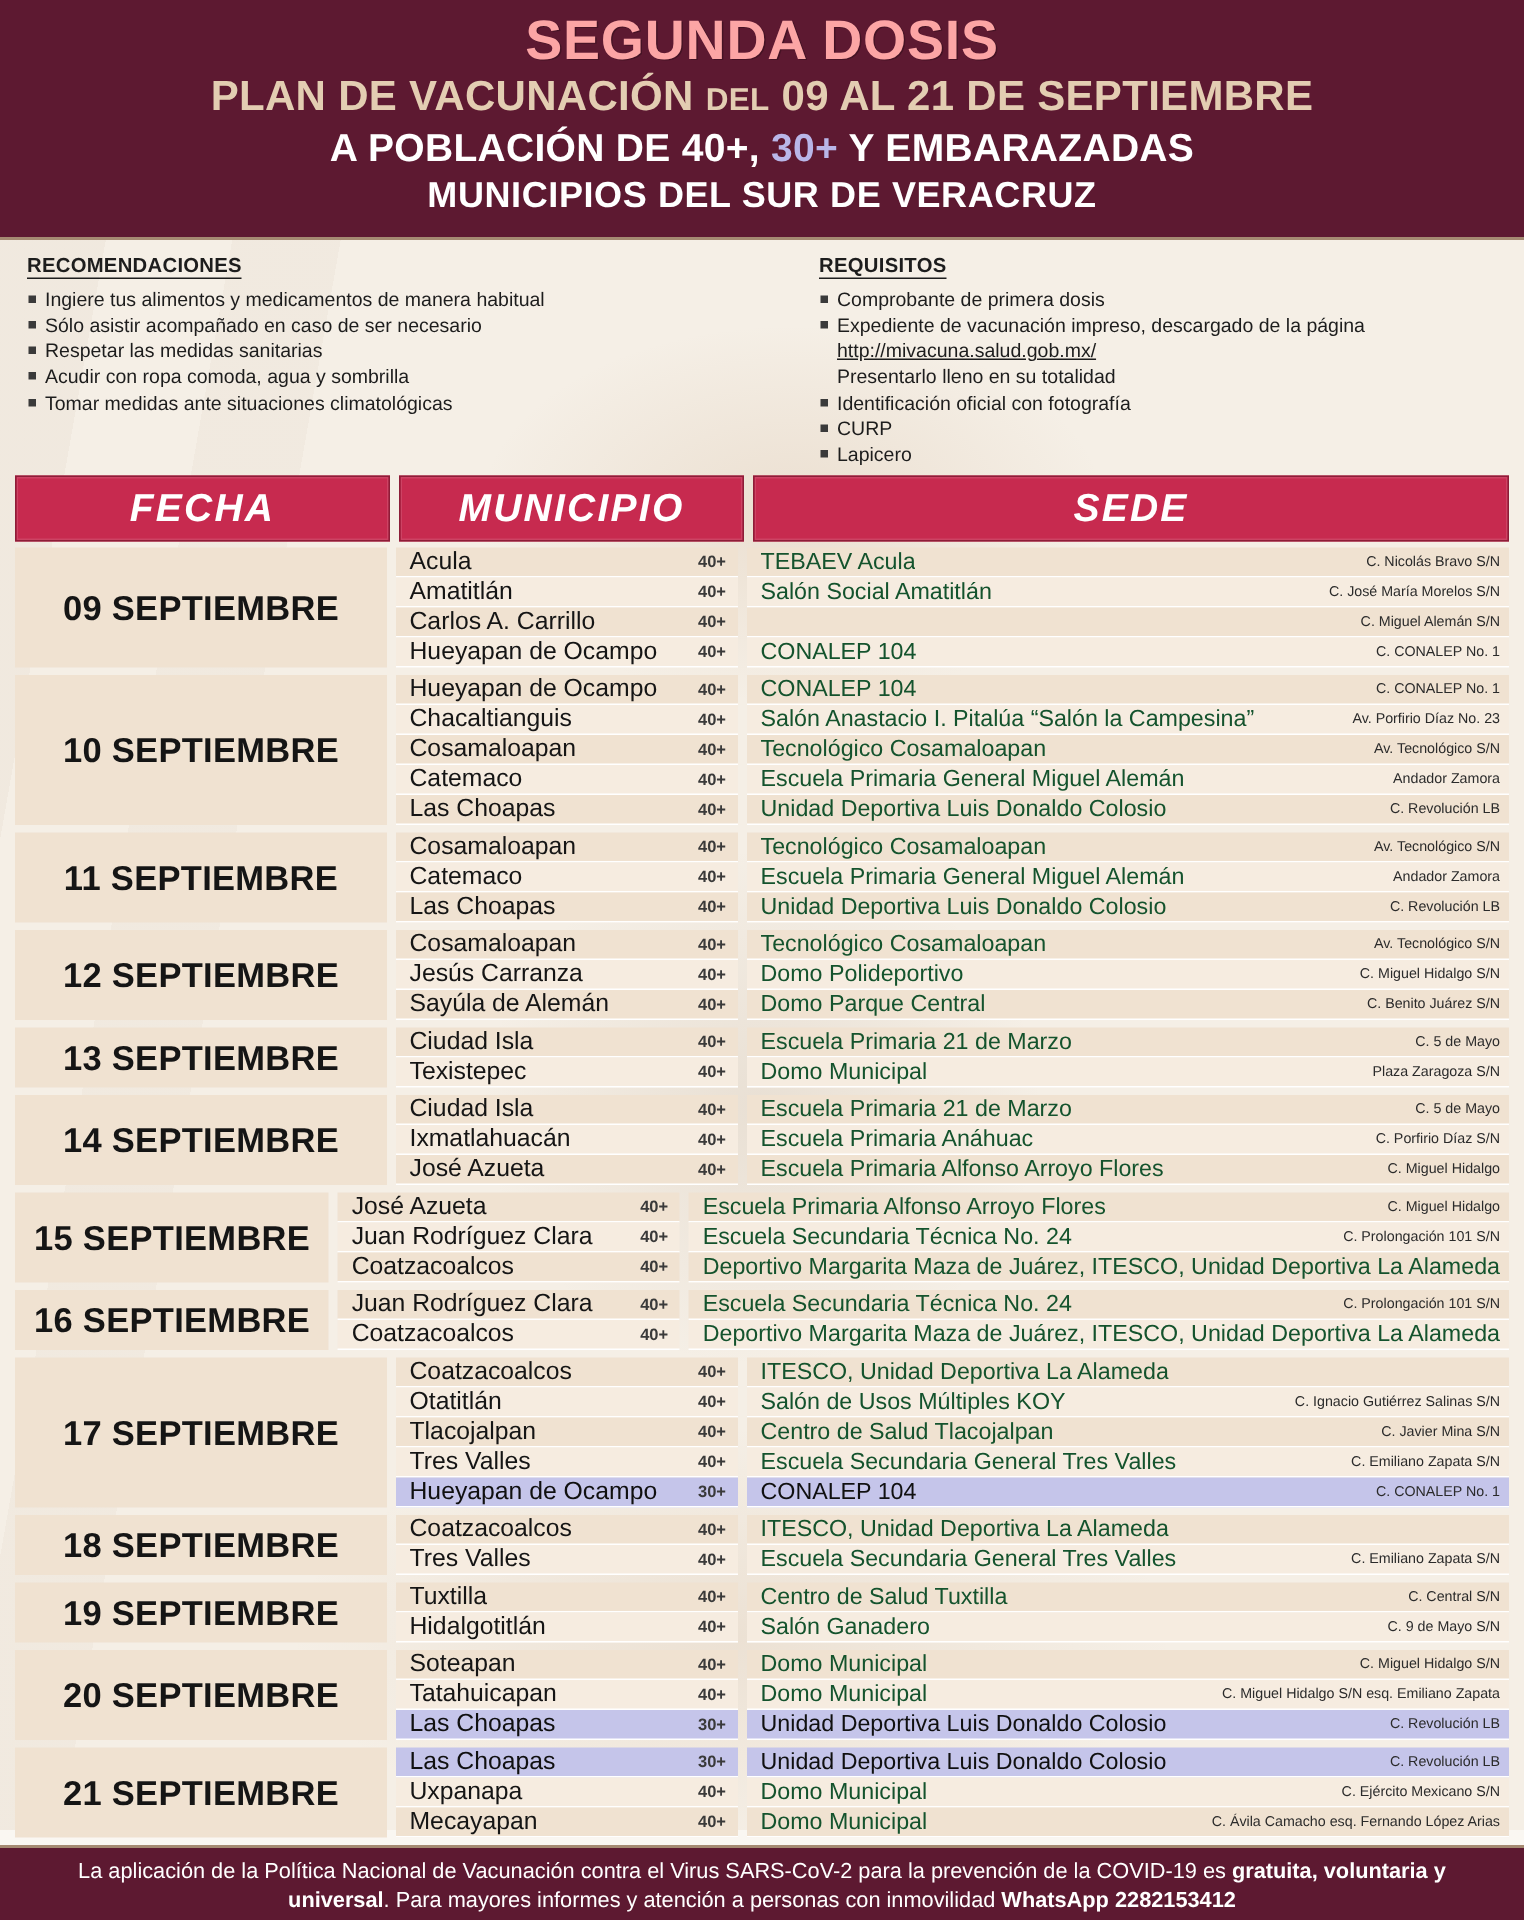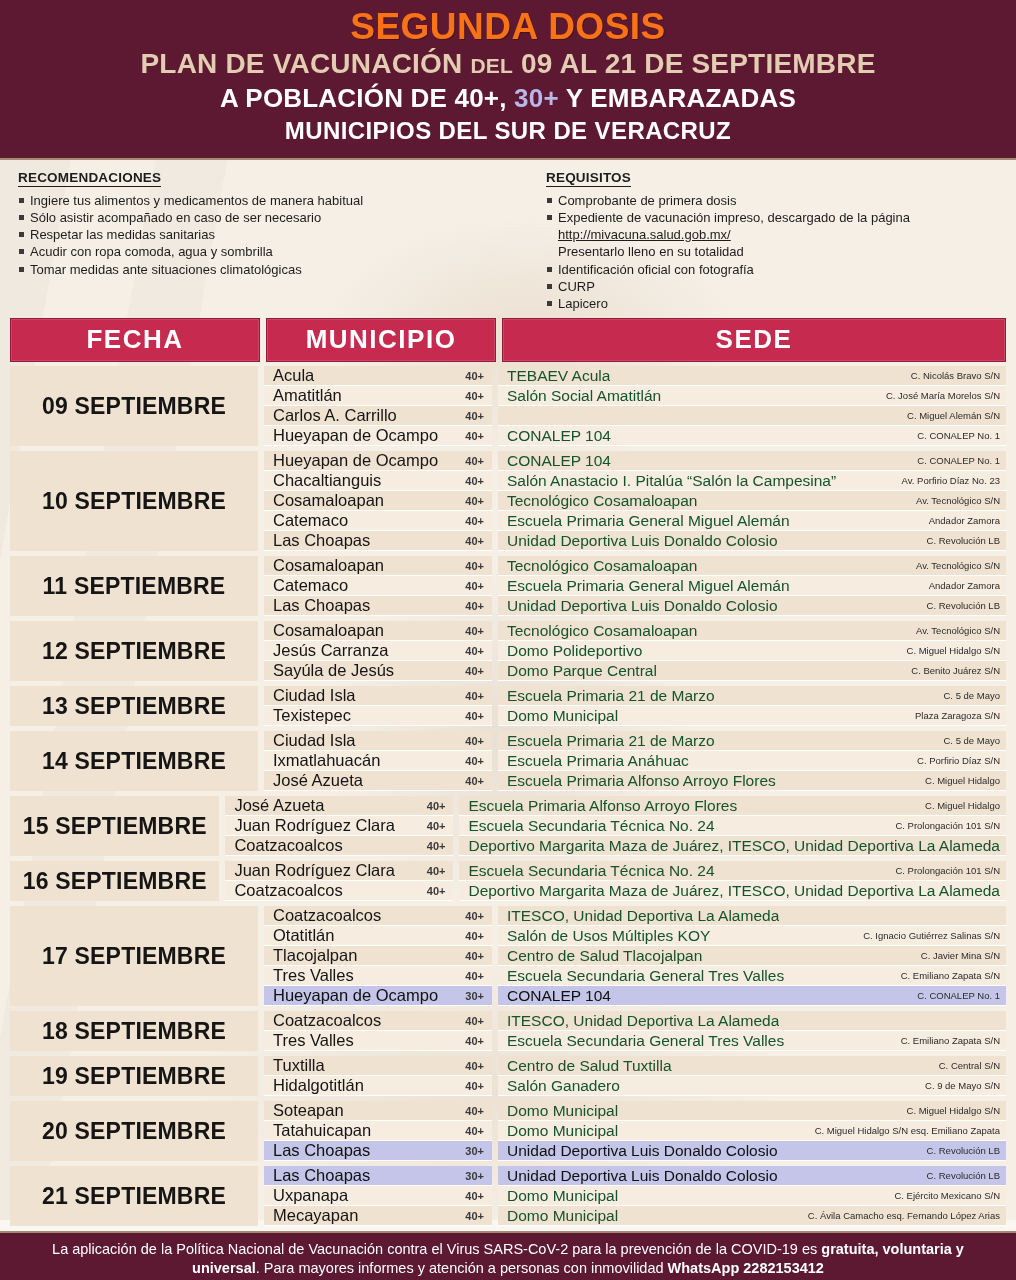--- a/index.html
+++ b/index.html
@@ -26,21 +26,21 @@
 
   
   .hdr{
     position:relative;z-index:3;
     background:#5d1931;
     padding:8px 0 12px;
     text-align:center;
     box-shadow:0 2px 0 #a58a72;
   }
   .hdr .l1{
-    font-size:37px;font-weight:bold;color:#f97316;
+    font-size:37px;font-weight:bold;color:#fca5a5;
     letter-spacing:.5px;line-height:1.02;
     text-shadow:1px 1px 0 rgba(0,0,0,.25);
     text-align:center;
   }
   .hdr .l2{
     font-size:28px;font-weight:bold;color:#e3cdb2;
     line-height:1.15;margin-top:2px;letter-spacing:.2px;
   }
   .hdr .l2 .sm{font-size:21px;}
   .hdr .l3{
@@ -83,20 +83,21 @@
 
   
   .tbl{position:relative;z-index:2;padding:0 10px;}
   .thead{display:flex;gap:6px;margin-bottom:4px;}
   .th{
     background:#c72a4f;color:#fff;
     font-size:26px;font-weight:bold;letter-spacing:1.5px;
     text-align:center;padding:5px 0 6px;
     border:1px solid #8d1d38;
     box-shadow:inset 0 0 0 1px rgba(255,255,255,.12);
+    font-style:italic;
   }
   .th.fecha{width:248px;}
   .th.muni{width:228px;}
   .th.sede{flex:1;}
 
   .grp{display:flex;gap:6px;margin-bottom:5px;}
   .datecell{
     width:248px;
     background:#f0e2d1;
     display:flex;align-items:center;justify-content:center;
@@ -341,21 +342,21 @@
                 <span class="mname">Jesús Carranza</span>
                 <span class="mage">40+</span>
               </div>
               <div class="scell">
                 <span class="sname">Domo Polideportivo</span>
                 <span class="saddr">C. Miguel Hidalgo S/N</span>
               </div>
             </div>
             <div class="row">
               <div class="mcell">
-                <span class="mname">Sayúla de Jesús</span>
+                <span class="mname">Sayúla de Alemán</span>
                 <span class="mage">40+</span>
               </div>
               <div class="scell">
                 <span class="sname">Domo Parque Central</span>
                 <span class="saddr">C. Benito Juárez S/N</span>
               </div>
             </div>
           </div>
         </div>
         <div class="grp">

